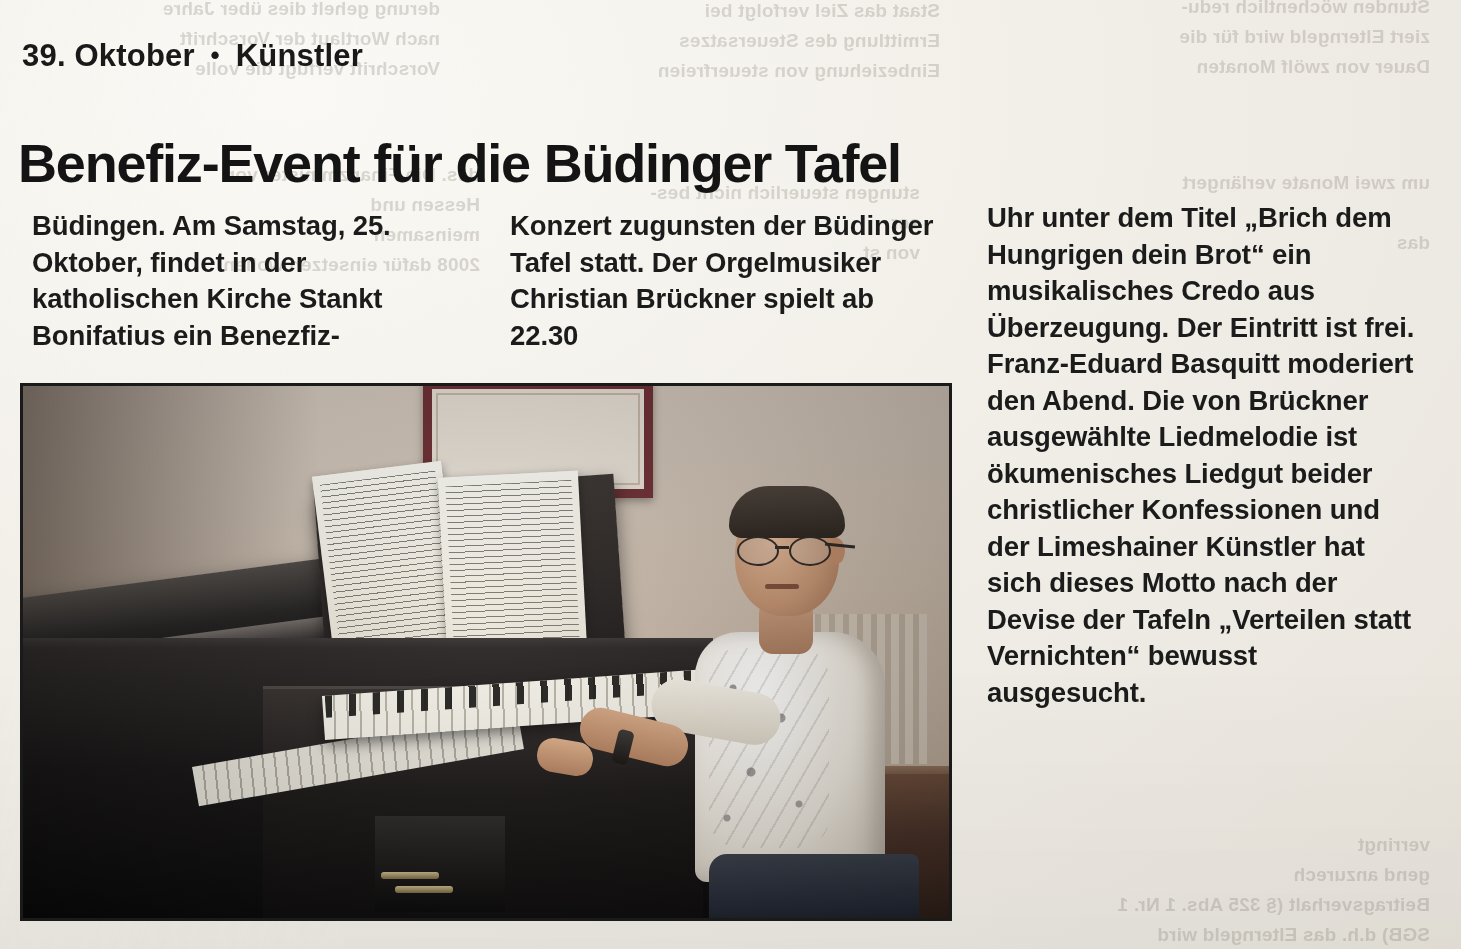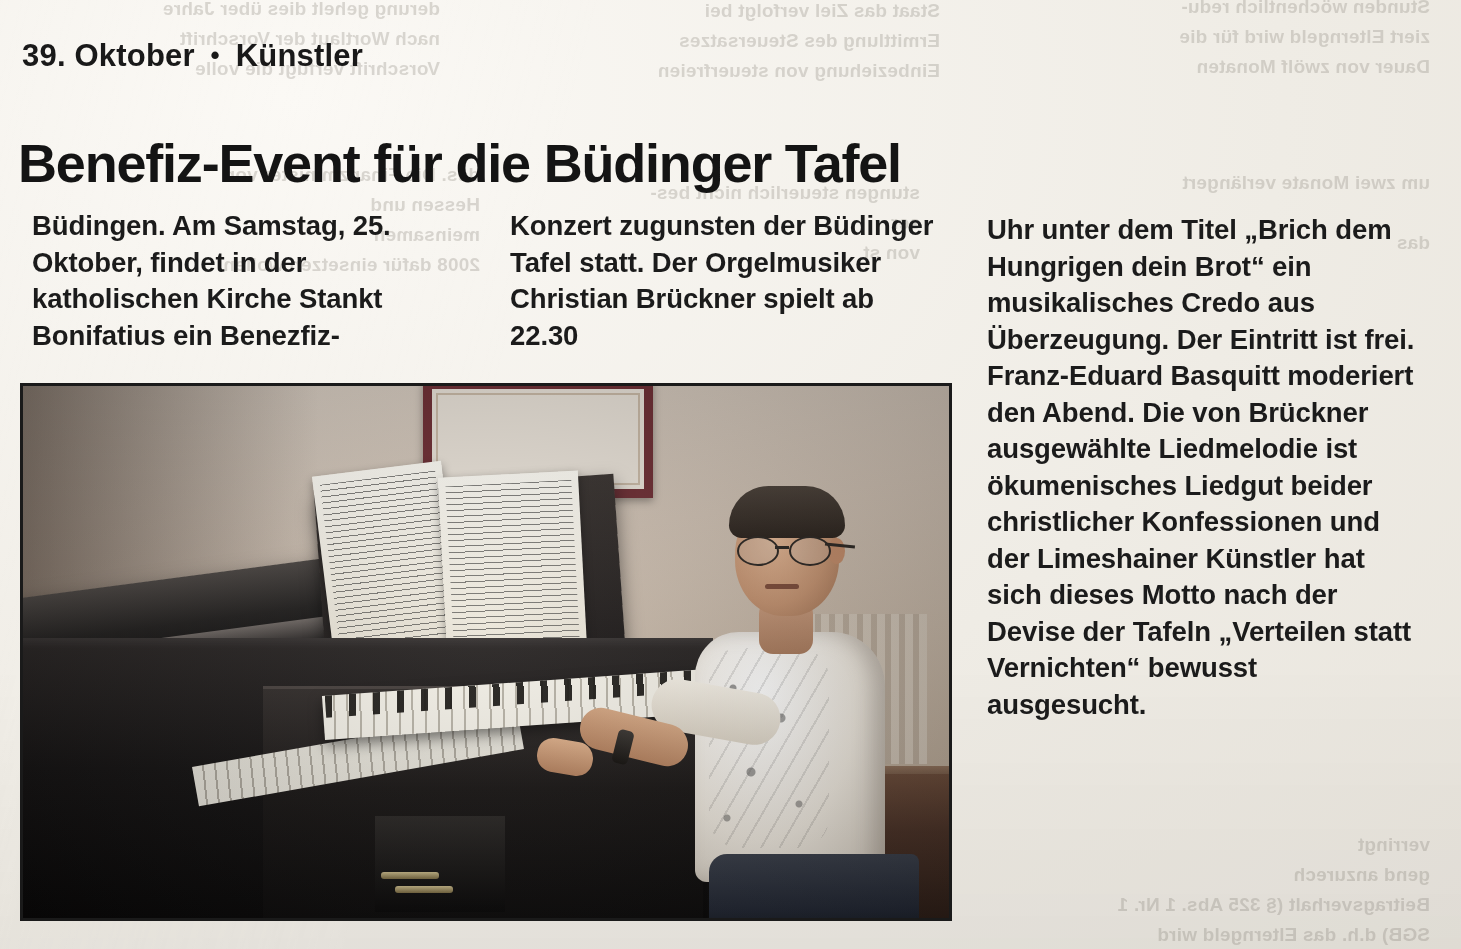--- a/index.html
+++ b/index.html
@@ -96,21 +96,21 @@
     position: absolute;
     font-size: 27.5px;
     line-height: 36.5px;
     font-weight: 600;
     color: #1b1b1b;
     letter-spacing: -0.1px;
   }
   .col p { margin: 12px; }
   .col-1 { left: 20px;  top: 196px; width: 455px; }
   .col-2 { left: 498px; top: 196px; width: 455px; }
-  .col-3 { left: 975px; top: 200px; width: 460px; }
+  .col-3 { left: 975px; top: 188px; width: 460px; }
 
   
   .photo {
     position: absolute;
     left: 20px;
     top: 383px;
     width: 932px;
     height: 538px;
     border: 3px solid #1a1a1a;
     box-sizing: border-box;

